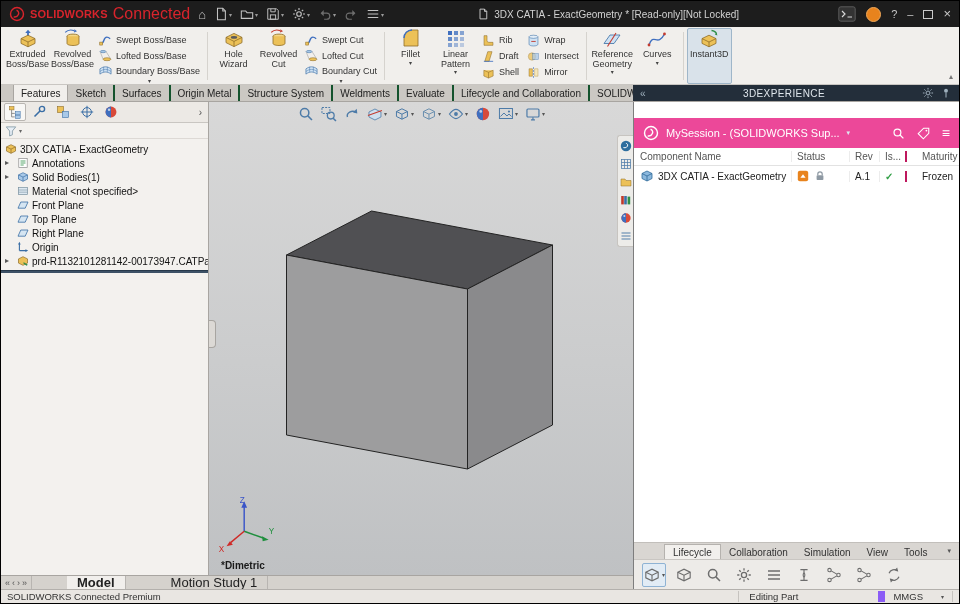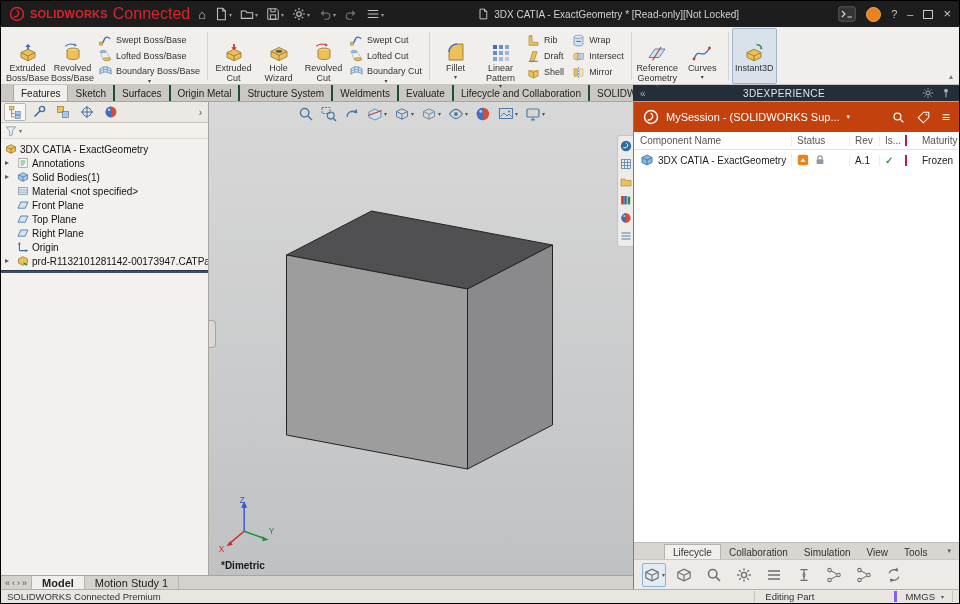--- a/index.html
+++ b/index.html
@@ -35,21 +35,21 @@
   .avatar { width:15px; height:15px; border-radius:50%; background:#e8831d; border:1px solid #f2a círculo; border:1px solid #f0a85a; display:inline-block; }
   .g-q { font-size:11px; color:#c9c9c9; }
   .g-min { font-size:11px; color:#c9c9c9; line-height:10px; }
   .winbox { width:10px; height:9px; border:1px solid #c9c9c9; display:inline-block; }
   .g-close { font-size:13px; color:#c9c9c9; line-height:12px; }
 
   
   .ribbon { height:58px; background:#f1efec; border-bottom:1px solid #c9c6c2; display:flex; align-items:stretch; padding:1px 4px 0 4px; flex:none; position:relative; }
   .rgroup { display:flex; align-items:stretch; }
   .rsep { width:1px; background:#d6d3ce; margin:4px 3px; }
-  .rlg { width:45px; display:flex; flex-direction:column; align-items:center; padding-top:14px; gap:1px; font-size:9px; color:#333; text-align:center; border:1px solid transparent; border-radius:2px; }
+  .rlg { width:45px; display:flex; flex-direction:column; align-items:center; padding-top:0; gap:1px; font-size:9px; color:#333; text-align:center; border:1px solid transparent; border-radius:2px; }
   .rlg .rlbl { line-height:9.5px; }
   .rlg .g-caret { font-size:6px; color:#444; line-height:5px; }
   .rlg.active { background:#d9e2ea; border:1px solid #9fb6c9; }
   .rcol { display:flex; flex-direction:column; padding-top:4px; }
   .rsm { display:flex; align-items:center; gap:4px; height:16px; font-size:9px; color:#333; padding:0 4px; border-radius:2px; white-space:nowrap; }
   .colcaret { align-self:center; font-size:6px; color:#444; line-height:5px; }
   .ribcollapse { position:absolute; right:6px; bottom:3px; font-size:8px; color:#777; }
 
   
   .tabrow { height:17px; display:flex; flex:none; background:#cbc8c3; border-bottom:1px solid #a8a5a1; }
@@ -85,28 +85,28 @@
   .hic { width:17px; height:17px; color:#4d7ba8; display:inline-flex; align-items:center; justify-content:center; }
   .hud .g-caret { font-size:6px; color:#555; }
   .hudgrp { display:flex; align-items:center; gap:1px; }
   .cube { position:absolute; inset:0; width:100%; height:100%; }
   .triad { position:absolute; left:8px; bottom:22px; width:58px; height:58px; }
   .vlabel { position:absolute; left:12px; bottom:4px; font-size:10px; font-weight:bold; color:#1a1a1a; }
   .tstrip { position:absolute; top:33px; right:0; width:16px; background:#edece9; border:1px solid #c7c4c0; border-right:none; border-radius:3px 0 0 3px; padding:4px 0; display:flex; flex-direction:column; gap:6px; align-items:center; }
   .split { position:absolute; left:0; top:218px; width:7px; height:28px; background:#dcd9d5; border:1px solid #a8a5a1; border-left:none; border-radius:0 4px 4px 0; }
 
   
-  .modelbar { height:14px; flex:none; background:#d5d2cd; border-top:1px solid #a8a5a1; display:flex; align-items:stretch; font-size:11px; color:#222; }
+  .modelbar { height:14px; flex:none; background:#d5d2cd; border-top:1px solid #a8a5a1; display:flex; align-items:stretch; font-size:13px; color:#222;gap:35px; }
   .mnav { display:flex; align-items:center; gap:2px; padding:0 4px; color:#555; font-size:9px; border-right:1px solid #b8b5b1; }
   .mtab2 { display:flex; align-items:center; padding:0 10px; border-right:1px solid #b8b5b1; }
   .mtab2.sel { background:#f1efec; font-weight:bold; }
 
   
   .dxpanel { width:326px; flex:none; display:flex; flex-direction:column; background:#fff; border-left:1px solid #7d7d7d; min-height:0; }
-  .dxsession { height:30px; flex:none; background:#c2410c; display:flex; align-items:center; padding:0 9px; gap:7px; color:#fff; }
+  .dxsession { height:30px; flex:none; background:#ec4899; display:flex; align-items:center; padding:0 9px; gap:7px; color:#fff;margin-top:16px; }
   .sessname { font-size:11px; white-space:nowrap; overflow:hidden; }
   .dxsession .g-caret { font-size:7px; color:#dce8f2; }
   .sessicons { margin-left:auto; display:flex; align-items:center; gap:12px; color:#fff; }
   .sessicons .g-burger { font-size:14px; line-height:12px; }
   .dxthead { height:18px; flex:none; display:flex; align-items:center; font-size:10px; color:#555; border-bottom:1px solid #e2e2e2; padding:0 6px; }
   .cname { flex:1; display:flex; align-items:center; gap:4px; overflow:hidden; white-space:nowrap; }
   .cstatus { width:58px; flex:none; display:flex; align-items:center; gap:5px; border-left:1px solid #ececec; padding-left:5px; }
   .crev { width:30px; flex:none; border-left:1px solid #ececec; padding-left:5px; }
   .cis { width:26px; flex:none; border-left:1px solid #ececec; padding-left:5px; }
   .cmat { width:48px; flex:none; border-left:2px solid #be185d; padding-left:15px; }
@@ -120,21 +120,21 @@
   .dxtools { height:30px; flex:none; background:#edebe8; border-top:1px solid #c9c6c2; display:flex; align-items:center; gap:6px; padding:0 8px; color:#6d6d6d; }
   .ltool { width:24px; height:24px; display:flex; align-items:center; justify-content:center; gap:1px; border:1px solid transparent; border-radius:2px; }
   .ltool.sel { border:1px solid #8fb3d4; background:#e2ecf5; }
   .ltool .g-caret { font-size:6px; color:#555; }
 
   
   .statusbar { height:14px; flex:none; background:#e9e6e2; border-top:1px solid #b3b0ac; display:flex; align-items:center; font-size:9.5px; color:#333; padding:0 6px; }
   .sbspacer { flex:1; }
   .sbmode { padding:0 10px; border-left:1px solid #c6c3bf; }
   .sbgap { width:70px; }
-  .sbunits { display:flex; align-items:center; gap:6px; padding:0 8px; border-left:3px solid #8b5cf6; border-right:1px solid #c6c3bf;justify-content:space-between; }
+  .sbunits { display:flex; align-items:center; gap:18px; padding:0 8px; border-left:7px solid #8b5cf6; border-right:1px solid #c6c3bf;justify-content:space-between; }
   .sbunits .g-caret { font-size:6px; color:#555; }
 </style>
 </head>
 <body>
 
 <div class="app">
 
   <div class="titlebar">
     <div class="brandwrap">
       <span class="ic logo3ds">
@@ -284,30 +284,20 @@
                 <path d="M1 7c4-3 8-3 12 0M5 2v5.4M9 2v5.4" fill="none" stroke="#3a6ea5" stroke-width=".5"></path>
               </svg>
             </span>
             <span>Boundary Boss/Base</span>
           </div>
         <span class="colcaret g-caret"></span>
       </div>
     </div>
     <div class="rsep"></div>
     <div class="rgroup">
-      <div class="rlg">
-        <span class="ic s20">
-            <svg viewBox="0 0 20 20">
-              <path d="M10 7.4 7.2 4.2h1.9V1h1.8v3.2h1.9z" fill="#c43c30"></path>
-              <path d="M3 9.6 10 6.2l7 3.4v4.8L10 17.8 3 14.4z" fill="#ecc158" stroke="#8f6d28" stroke-width=".8"></path>
-              <path d="M3 9.6 10 13l7-3.4M10 13v4.8" fill="none" stroke="#8f6d28" stroke-width=".8"></path>
-            </svg>
-          </span>
-        <span class="rlbl">Extruded Cut</span>
-      </div>
       <div class="rlg">
         <span class="ic s20">
             <svg viewBox="0 0 20 20">
               <path d="M2 8.4 10 4.4l8 4v5.2l-8 4-8-4z" fill="#ecc158" stroke="#8f6d28" stroke-width=".8"></path>
               <path d="M2 8.4 10 12.4l8-4M10 12.4v5.2" fill="none" stroke="#8f6d28" stroke-width=".8"></path>
               <ellipse cx="10" cy="8.4" rx="3.2" ry="1.4" fill="#5a5a5a"></ellipse>
             </svg>
           </span>
         <span class="rlbl">Hole Wizard</span>
       </div>

